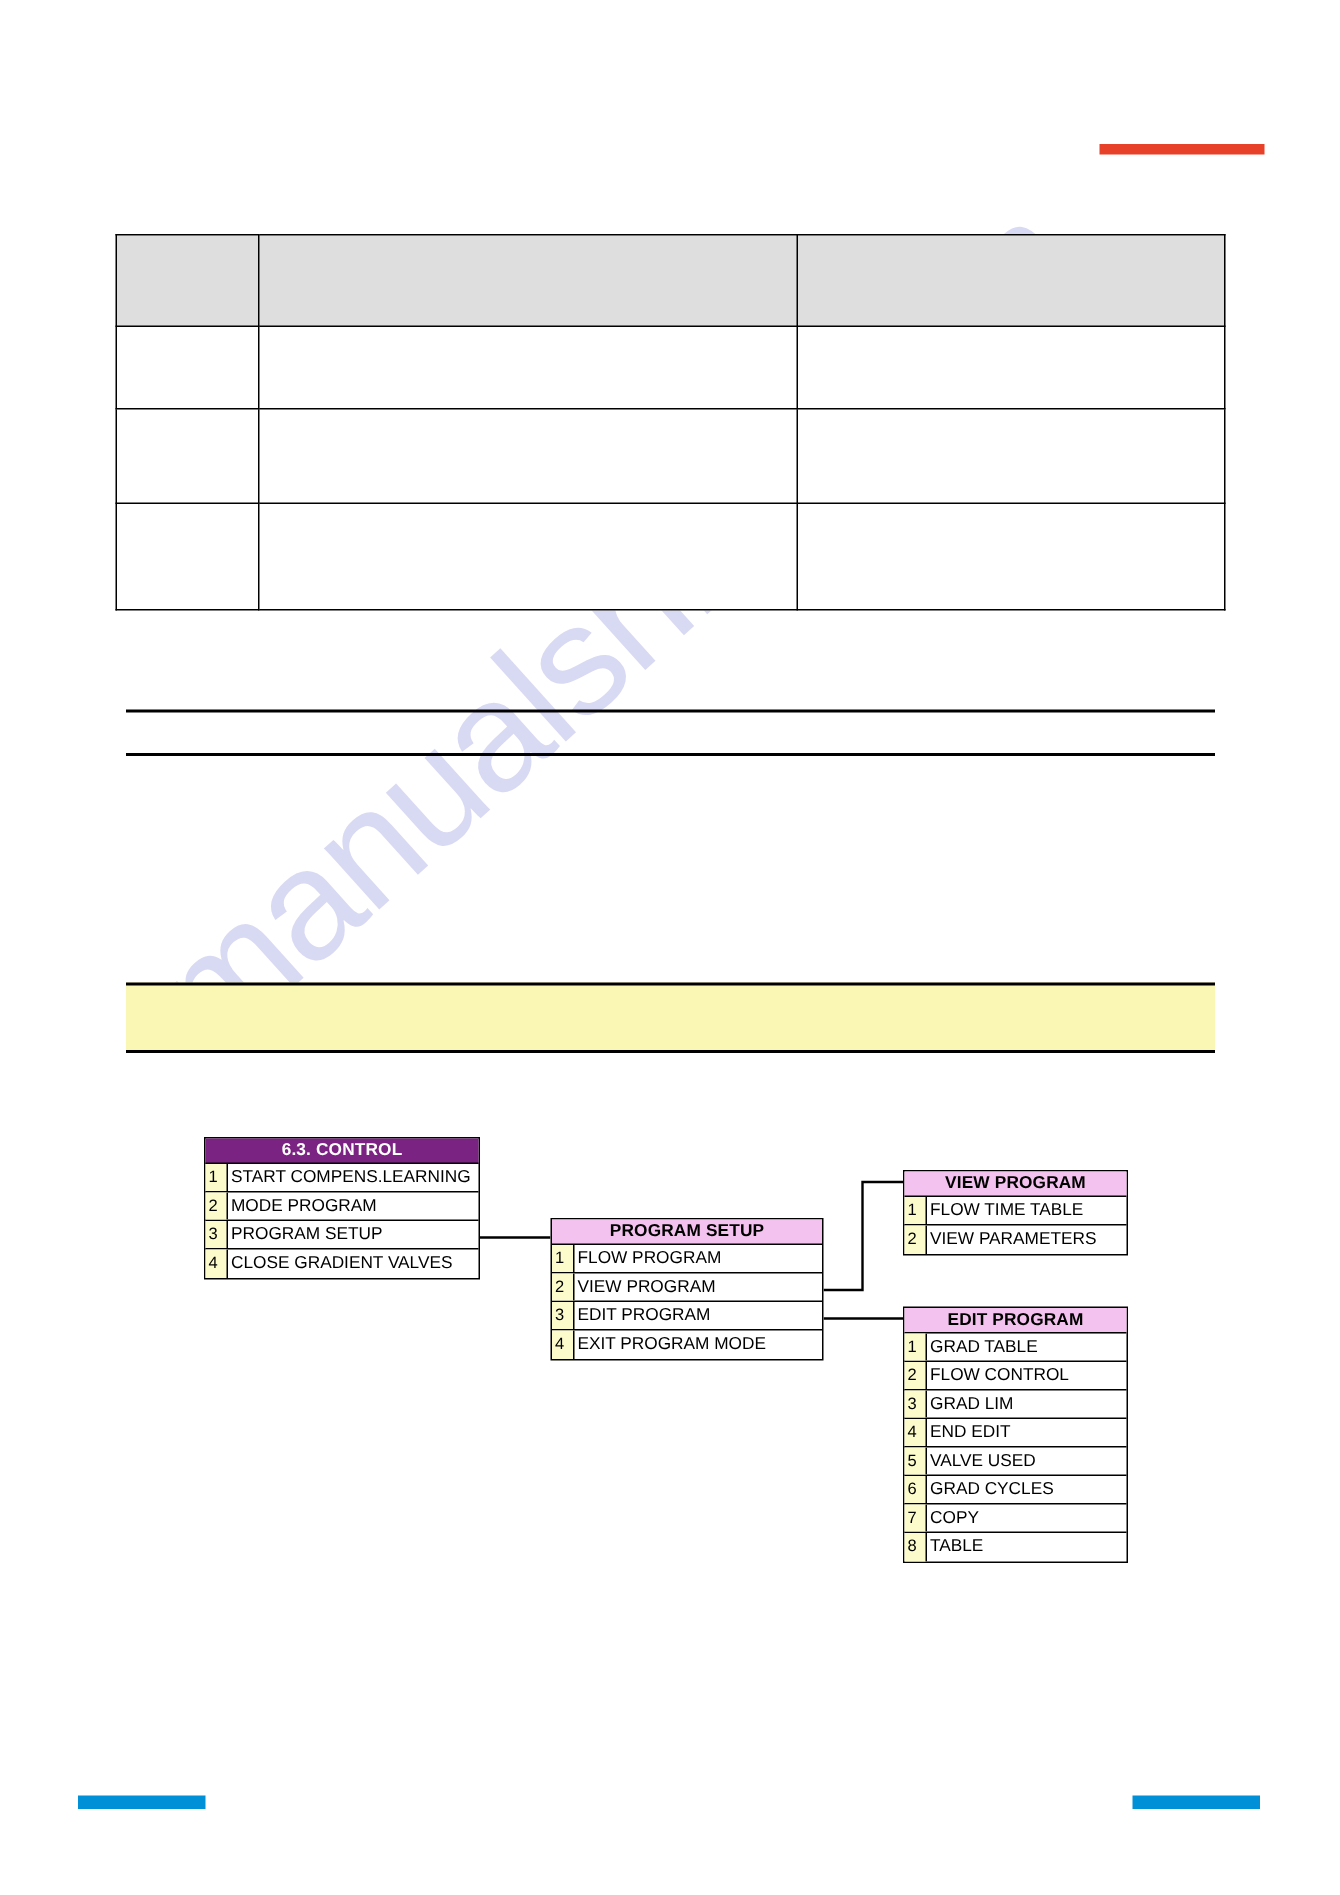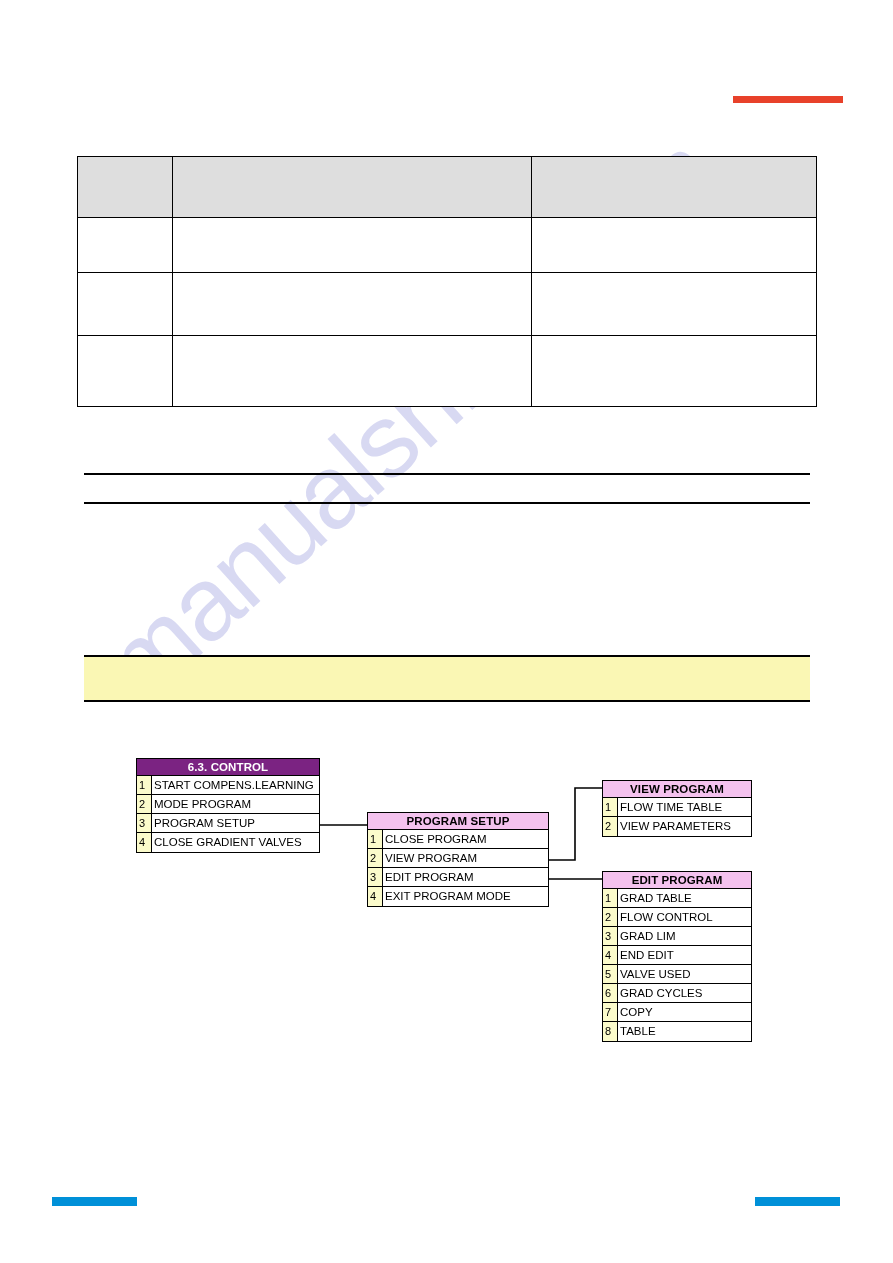--- a/index.html
+++ b/index.html
@@ -285,21 +285,21 @@
       <div class="menu-row">
         <div class="menu-num">4</div>
         <div class="menu-label">CLOSE GRADIENT VALVES</div>
       </div>
     </div>
 
     <div class="menu-box" id="box-program-setup">
       <div class="menu-title pink">PROGRAM SETUP</div>
       <div class="menu-row">
         <div class="menu-num">1</div>
-        <div class="menu-label">CLOSE PROGRAM</div>
+        <div class="menu-label">FLOW PROGRAM</div>
       </div>
       <div class="menu-row">
         <div class="menu-num">2</div>
         <div class="menu-label">VIEW PROGRAM</div>
       </div>
       <div class="menu-row">
         <div class="menu-num">3</div>
         <div class="menu-label">EDIT PROGRAM</div>
       </div>
       <div class="menu-row">

